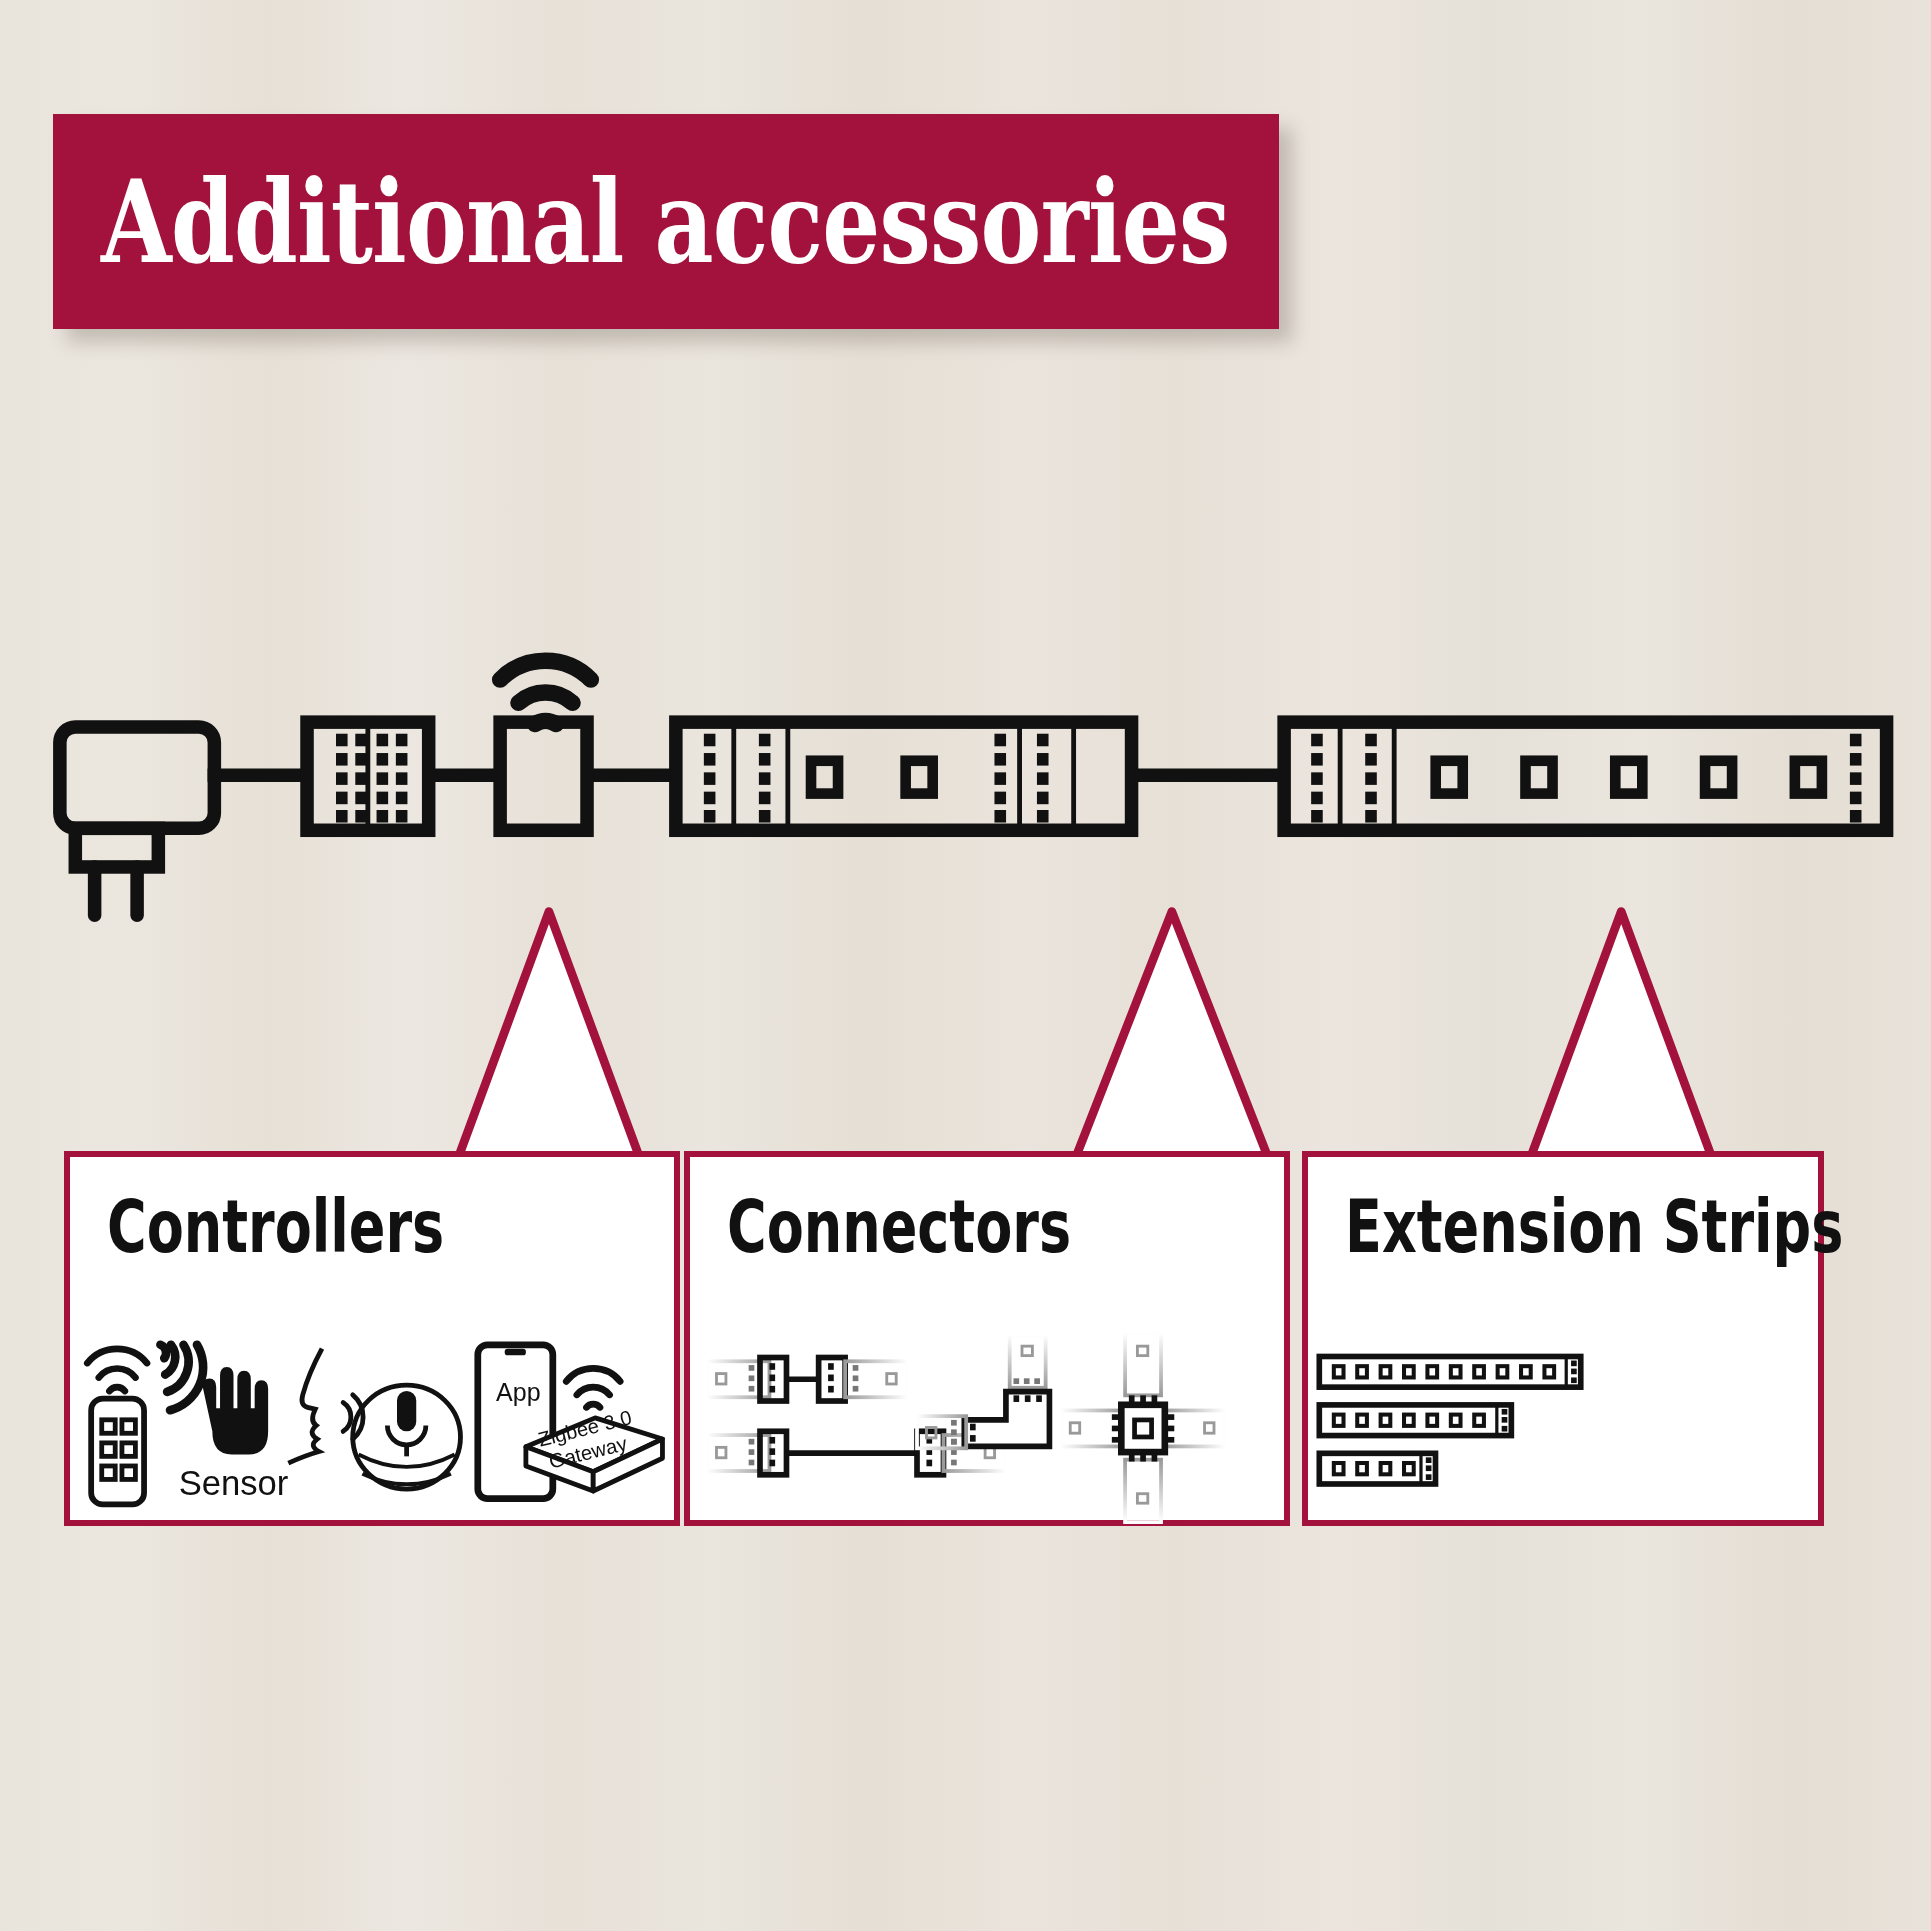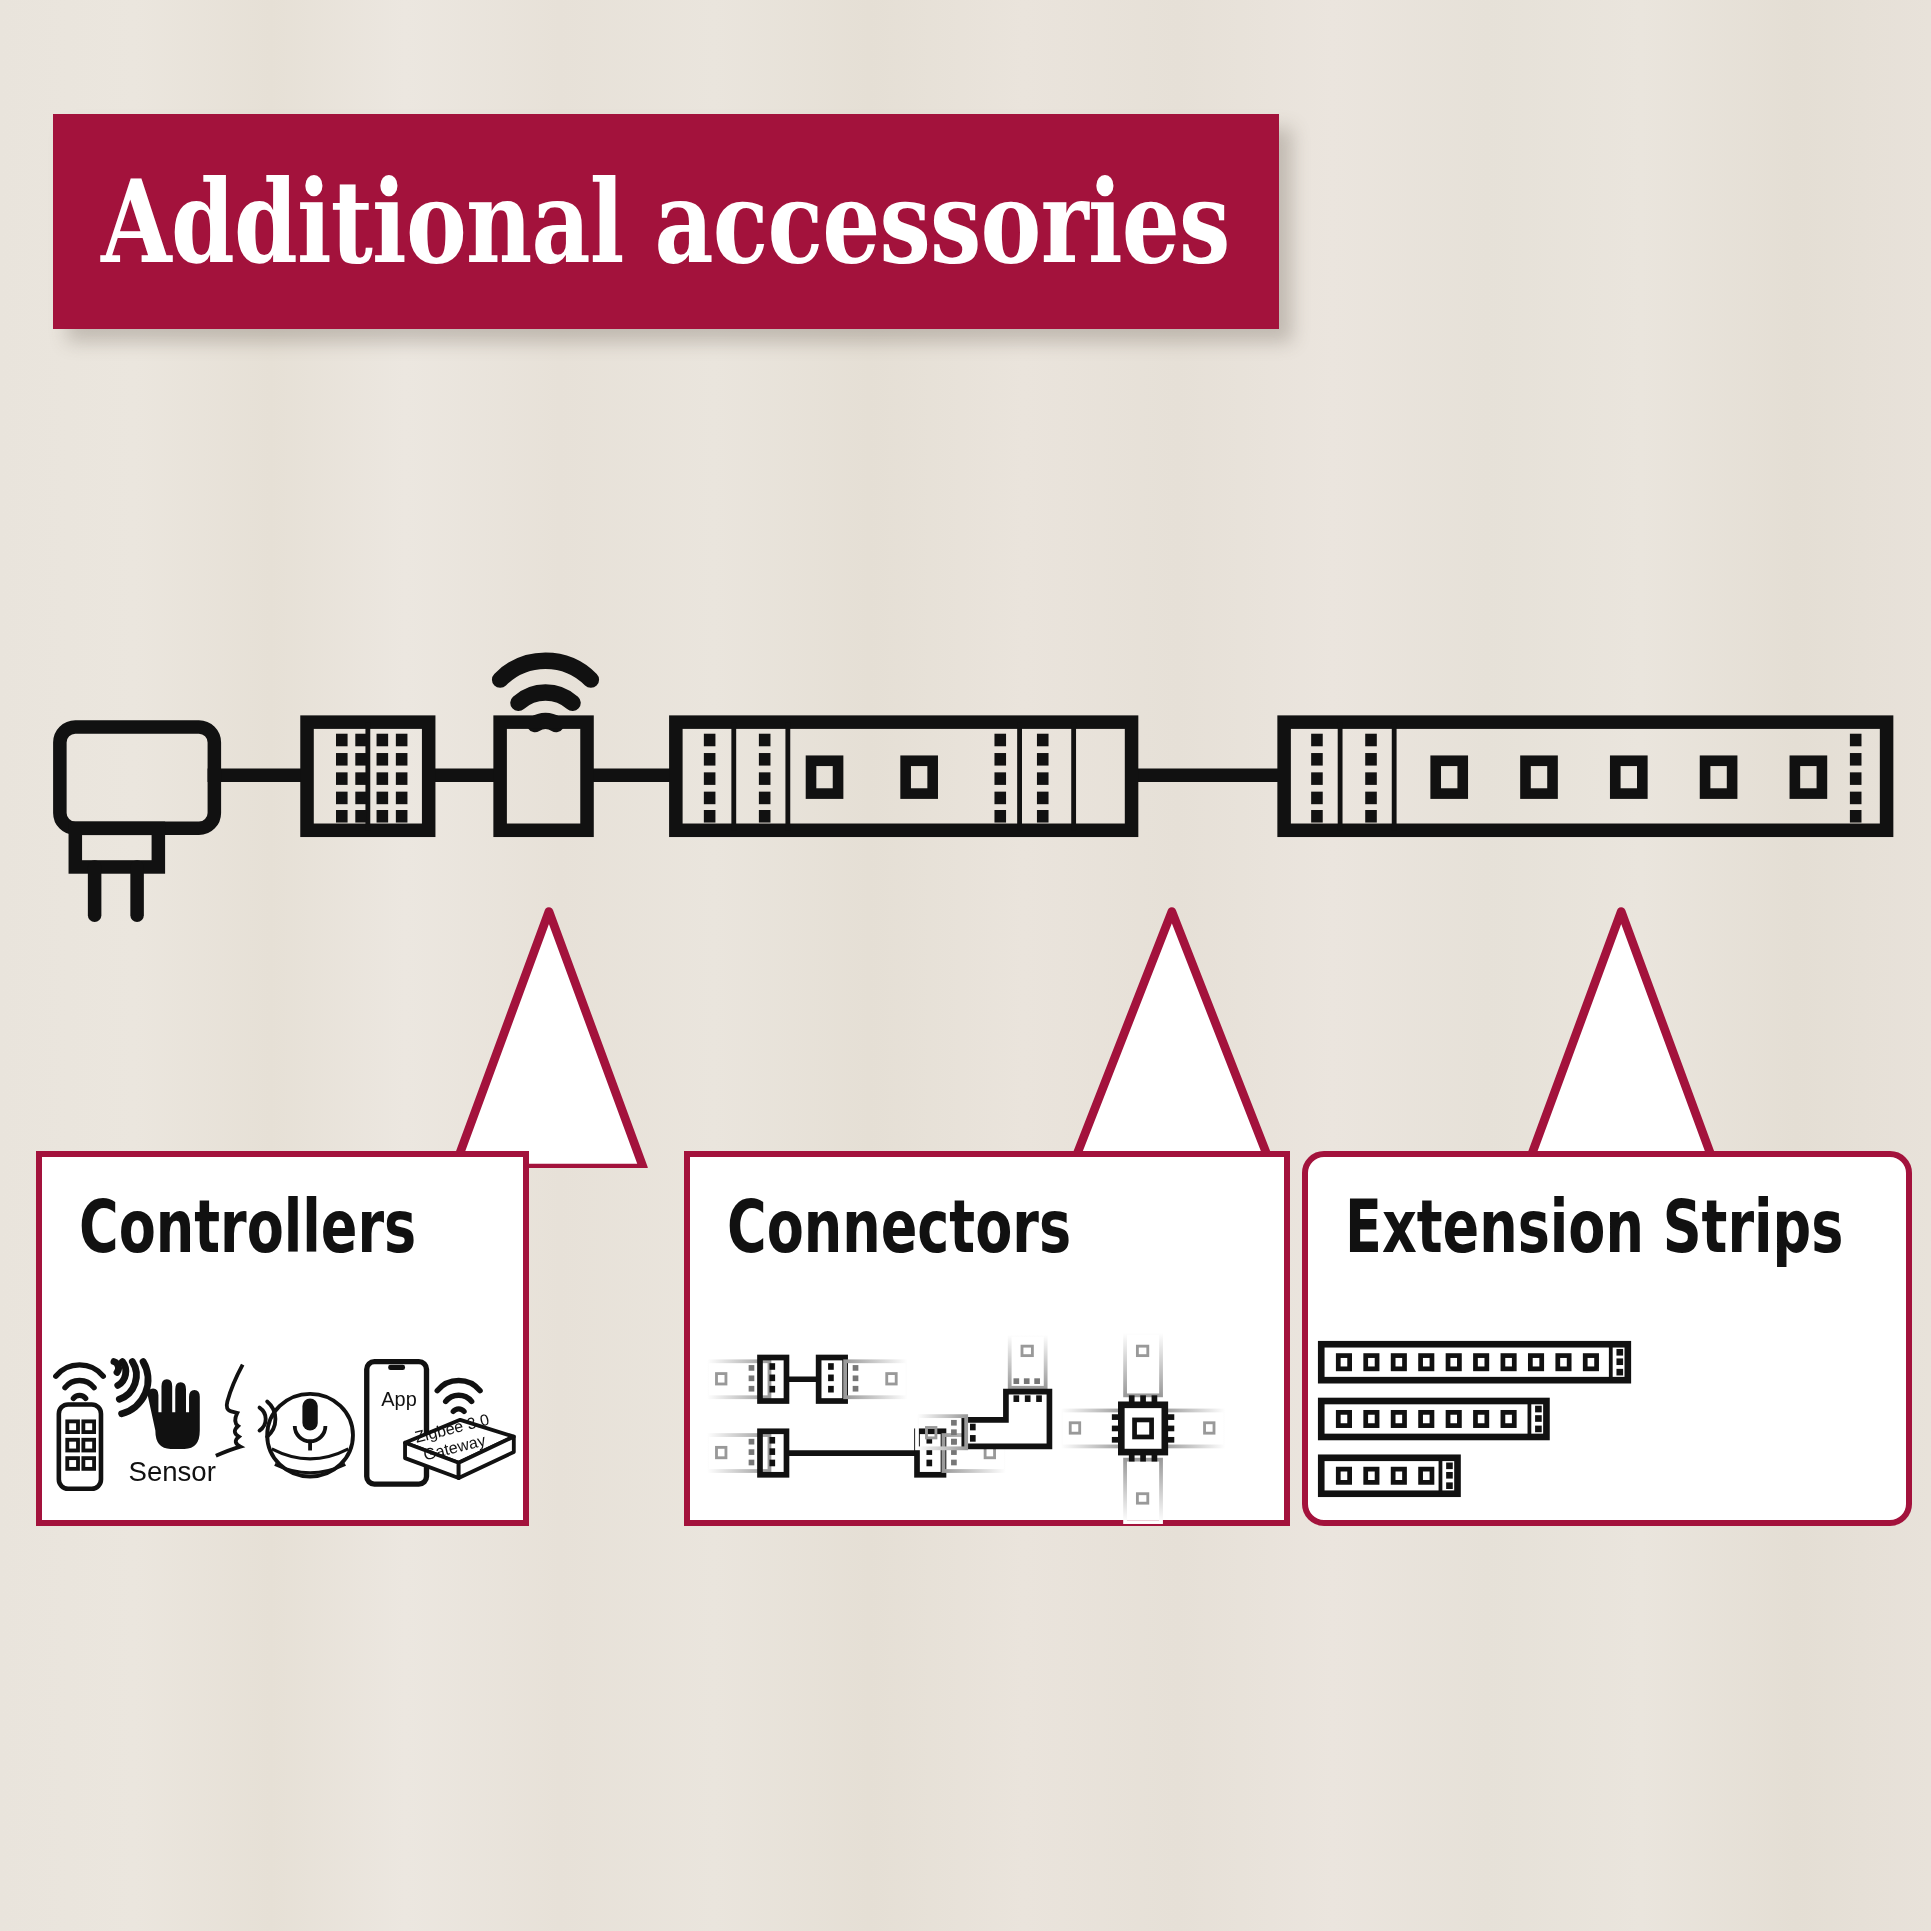--- a/index.html
+++ b/index.html
@@ -30,23 +30,23 @@
   }
 
   
   #schematic{ position:absolute; left:0; top:637px; width:1931px; height:290px; }
 
   
   .callout{
     position:absolute; top:1151px; height:375px;
     background:#ffffff; border:6.8px solid #A3123C;
   }
-  #box-controllers{ left:36px;  width:493px; }
+  #box-controllers{ left:64px;  width:616px; }
   #box-connectors{ left:684px;  width:606px;padding-left:41px; }
-  #box-extensions{ left:1302px; width:610px;border-radius:22px; }
+  #box-extensions{ left:1302px; width:522px; }
 
   .callout .heading{
     position:absolute; left:37px; top:33px;
     font-family:"DejaVu Sans", sans-serif; font-weight:bold;
     font-size:73px; color:#111; line-height:1;
     transform:scaleX(.74); transform-origin:left top; white-space:nowrap;
   }
   .callout .art{ position:absolute; left:0; top:174px; width:100%; height:193px; }
 
   

